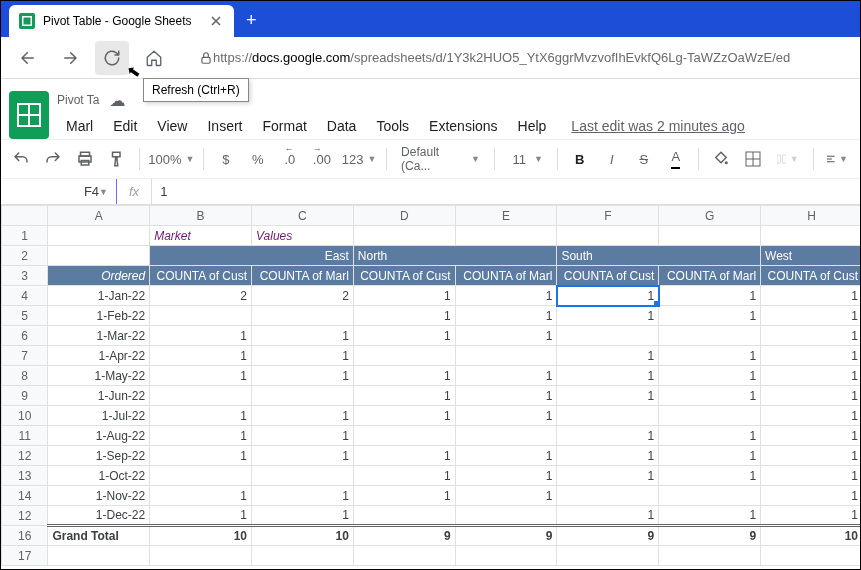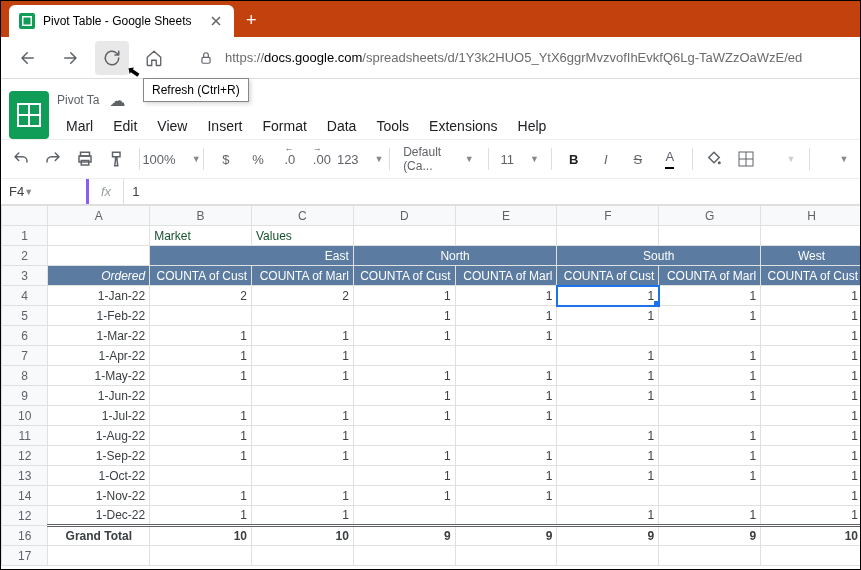--- a/index.html
+++ b/index.html
@@ -1,73 +1,73 @@
 <!DOCTYPE html>
 <html><head>
 <meta charset="utf-8">
 <style>
 *{margin:0;padding:0;box-sizing:border-box;font-family:Arial,sans-serif}
 body{overflow:hidden;width:861px;height:570px;background:#fff;border:1px solid #000}
-.browser-chrome{background:#c2410c;height:36px;display:flex;align-items:flex-end}
+.browser-chrome{background:#1d4ed8;height:36px;display:flex;align-items:flex-end}
 .tab{background:#fff;height:32px;width:225px;margin-left:8px;border-radius:6px 6px 0 0;display:flex;align-items:center;padding:0 10px;gap:8px;font-size:12px;position:relative}
 .favicon{width:16px;height:16px;background:#0f9d58;border-radius:2px;position:relative}
 .favicon::after{content:"";position:absolute;inset:3px;background:#fff;clip-path:polygon(0 0,100% 0,100% 100%,0 100%,0 0,15% 15%,15% 85%,85% 85%,85% 15%,15% 15%)}
 .tab-close{margin-left:auto;width:16px;height:16px;display:flex;align-items:center;justify-content:center;border-radius:2px}
 .new-tab{color:#fff;font-size:18px;padding:0 12px 6px;cursor:pointer}
 .navbar{height:42px;display:flex;align-items:center;padding:0 10px;gap:8px;border-bottom:1px solid #ddd}
 .nav-btn{width:34px;height:34px;display:flex;align-items:center;justify-content:center;border-radius:4px;cursor:pointer}
 .nav-btn.active{background:#e8e8e8}
-.url-area{display:flex;align-items:center;gap:12px;margin-left:20px;font-size:13px;color:#6b6b6b;flex:1;overflow:hidden}
+.url-area{display:flex;align-items:center;gap:0;margin-left:20px;font-size:13px;color:#6b6b6b;flex:1;overflow:hidden}
 .url-text{white-space:nowrap}
 .url-host{color:#000}
 .tooltip{position:absolute;top:78px;left:143px;background:#fff;border:1px solid #888;padding:4px 8px;font-size:12px;box-shadow:2px 2px 4px rgba(0,0,0,0.15);z-index:100}
 .cursor{position:absolute;top:62px;left:127px;font-size:16px;z-index:101;pointer-events:none;transform:rotate(-10deg)}
 .doc-header{display:flex;align-items:flex-start;padding:8px 8px 0 8px;gap:8px}
 .sheets-logo{width:40px;height:48px;background:#0f9d58;border-radius:4px;position:relative;margin-top:4px;display:flex;align-items:center;justify-content:center}
 .sheets-logo::after{content:"";width:20px;height:20px;border:2px solid #fff;background:linear-gradient(#fff 0 0) center/2px 100% no-repeat,linear-gradient(#fff 0 0) center/100% 2px no-repeat}
 .doc-info{flex:1}
 .doc-title-row{display:flex;align-items:center;gap:10px;height:26px}
 .doc-title{font-size:12px;color:#5f6368}
 .star,.cloud{color:#5f6368;font-size:16px}
 .menu-bar{display:flex;align-items:center;gap:2px;height:26px;font-size:14px;color:#202124}
 .menu-item{padding:2px 9px;cursor:pointer}
 .last-edit{color:#5f6368;text-decoration:underline;margin-left:14px;font-size:14px}
 .toolbar{height:40px;border-top:1px solid #eee;border-bottom:1px solid #eee;display:flex;align-items:center;padding:0 6px;gap:4px;font-size:13px;color:#5f6368}
 .tb{min-width:28px;height:28px;display:flex;align-items:center;justify-content:center;cursor:pointer;padding:0 3px}
 .tb-sep{width:1px;height:22px;background:#ddd;margin:0 4px}
-.tb-wide{padding:0 6px;gap:16px}
+.tb-wide{padding:0 6px;gap:4px}
 .dd{font-size:9px;color:#888}
 .font-sel{border:none;font-size:12px;width:90px;color:#5f6368}
 .size-sel{width:32px;text-align:center}
 .bold{font-weight:bold;color:#202124}
 .italic{font-style:italic}
 .strike{text-decoration:line-through}
 .text-color{border-bottom:2px solid #000;height:20px}
 .fx-bar{height:26px;border-bottom:1px solid #ddd;display:flex;align-items:center;font-size:13px}
-.cell-ref{width:88px;padding:0 8px;border-right:3px solid #8b5cf6;display:flex;align-items:center;justify-content:flex-start;color:#3c4043;height:100%}
+.cell-ref{width:116px;padding:0 8px;border-right:1px solid #8b5cf6;display:flex;align-items:center;justify-content:flex-end;color:#3c4043;height:100%}
 .fx-label{font-style:italic;color:#9aa0a6;padding:0 12px}
 .fx-value{padding:0 8px;color:#3c4043;border-left:1px solid #ddd;height:100%;display:flex;align-items:center;flex:1}
 .sheet{position:relative;overflow:hidden}
 table{border-collapse:collapse;table-layout:fixed;width:862px}
 th,td{border:1px solid #e0e0e0;font-size:12px;height:20px;padding:0 4px;overflow:hidden;white-space:nowrap}
 th{background:#f8f9fa;font-weight:normal;color:#5f6368;text-align:center}
 .corner{width:46px;background:#f8f9fa}
 .rowh{width:46px;background:#f8f9fa;text-align:center;color:#5f6368;font-size:12px}
 .colh{text-align:center}
 .c-a{width:101px}
 .c-other{width:101px}
 .ph{background:#5b7ba0;color:#fff;font-weight:normal;text-overflow:clip}
 .ph-l{text-align:right}
-.ph-c{text-align:center}
+.ph-c{text-align:left}
 .ordered{font-style:italic;color:#3c4043}
-.label{color:#14532d}
+.label{font-style:italic;color:#701a75}
 .dcell{text-align:right;color:#3c4043}
 .ncell{text-align:right;color:#3c4043}
 .total-row td{font-weight:bold;border-top:2px solid #5f6368}
-.total-row .dcell{text-align:center}
+.total-row .dcell{text-align:left}
 .active-cell{outline:2px solid #1a73e8;outline-offset:-1px;position:relative}
 .active-cell::after{content:"";position:absolute;right:-2px;bottom:-2px;width:6px;height:6px;background:#1a73e8}
 .dbl-border td{border-top:3px double #5f6368}
 svg{display:block}
 </style>
 </head>
 <body>
 
 <div class="browser-chrome">
   <div class="tab">
@@ -125,20 +125,21 @@
     <div class="menu-bar">
       <span class="menu-item">Marl</span>
       <span class="menu-item">Edit</span>
       <span class="menu-item">View</span>
       <span class="menu-item">Insert</span>
       <span class="menu-item">Format</span>
       <span class="menu-item">Data</span>
       <span class="menu-item">Tools</span>
       <span class="menu-item">Extensions</span>
       <span class="menu-item">Help</span>
+      <span class="last-edit">Last edit was 2 minutes ago</span>
     </div>
   </div>
 </div>
 
 <div class="toolbar">
   <div class="tb">
       <svg width="18" height="18" viewBox="0 0 24 24">
         <path d="M9 14L4 9l5-5M4 9h10a6 6 0 016 6v1" stroke="#5f6368" stroke-width="2" fill="none" stroke-linecap="round" stroke-linejoin="round"></path>
       </svg>
     </div>

